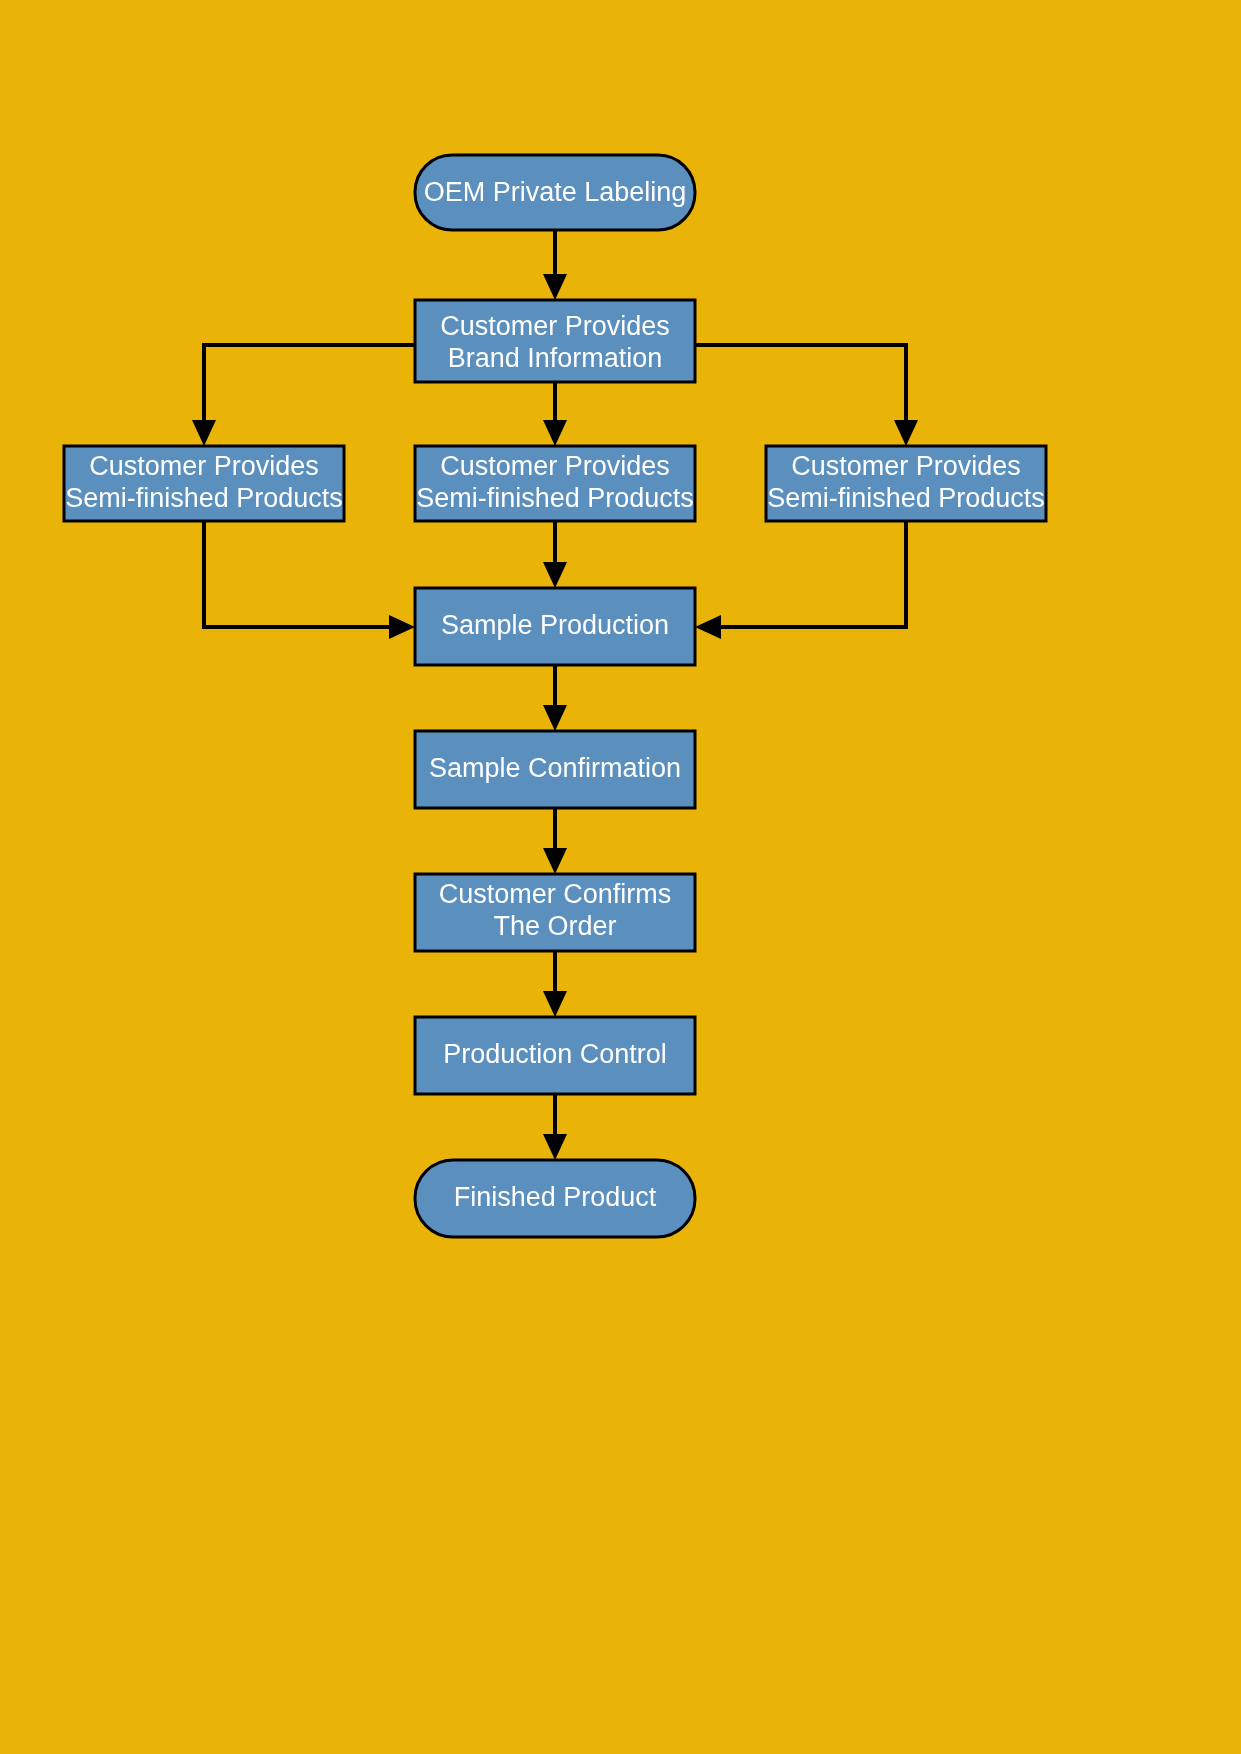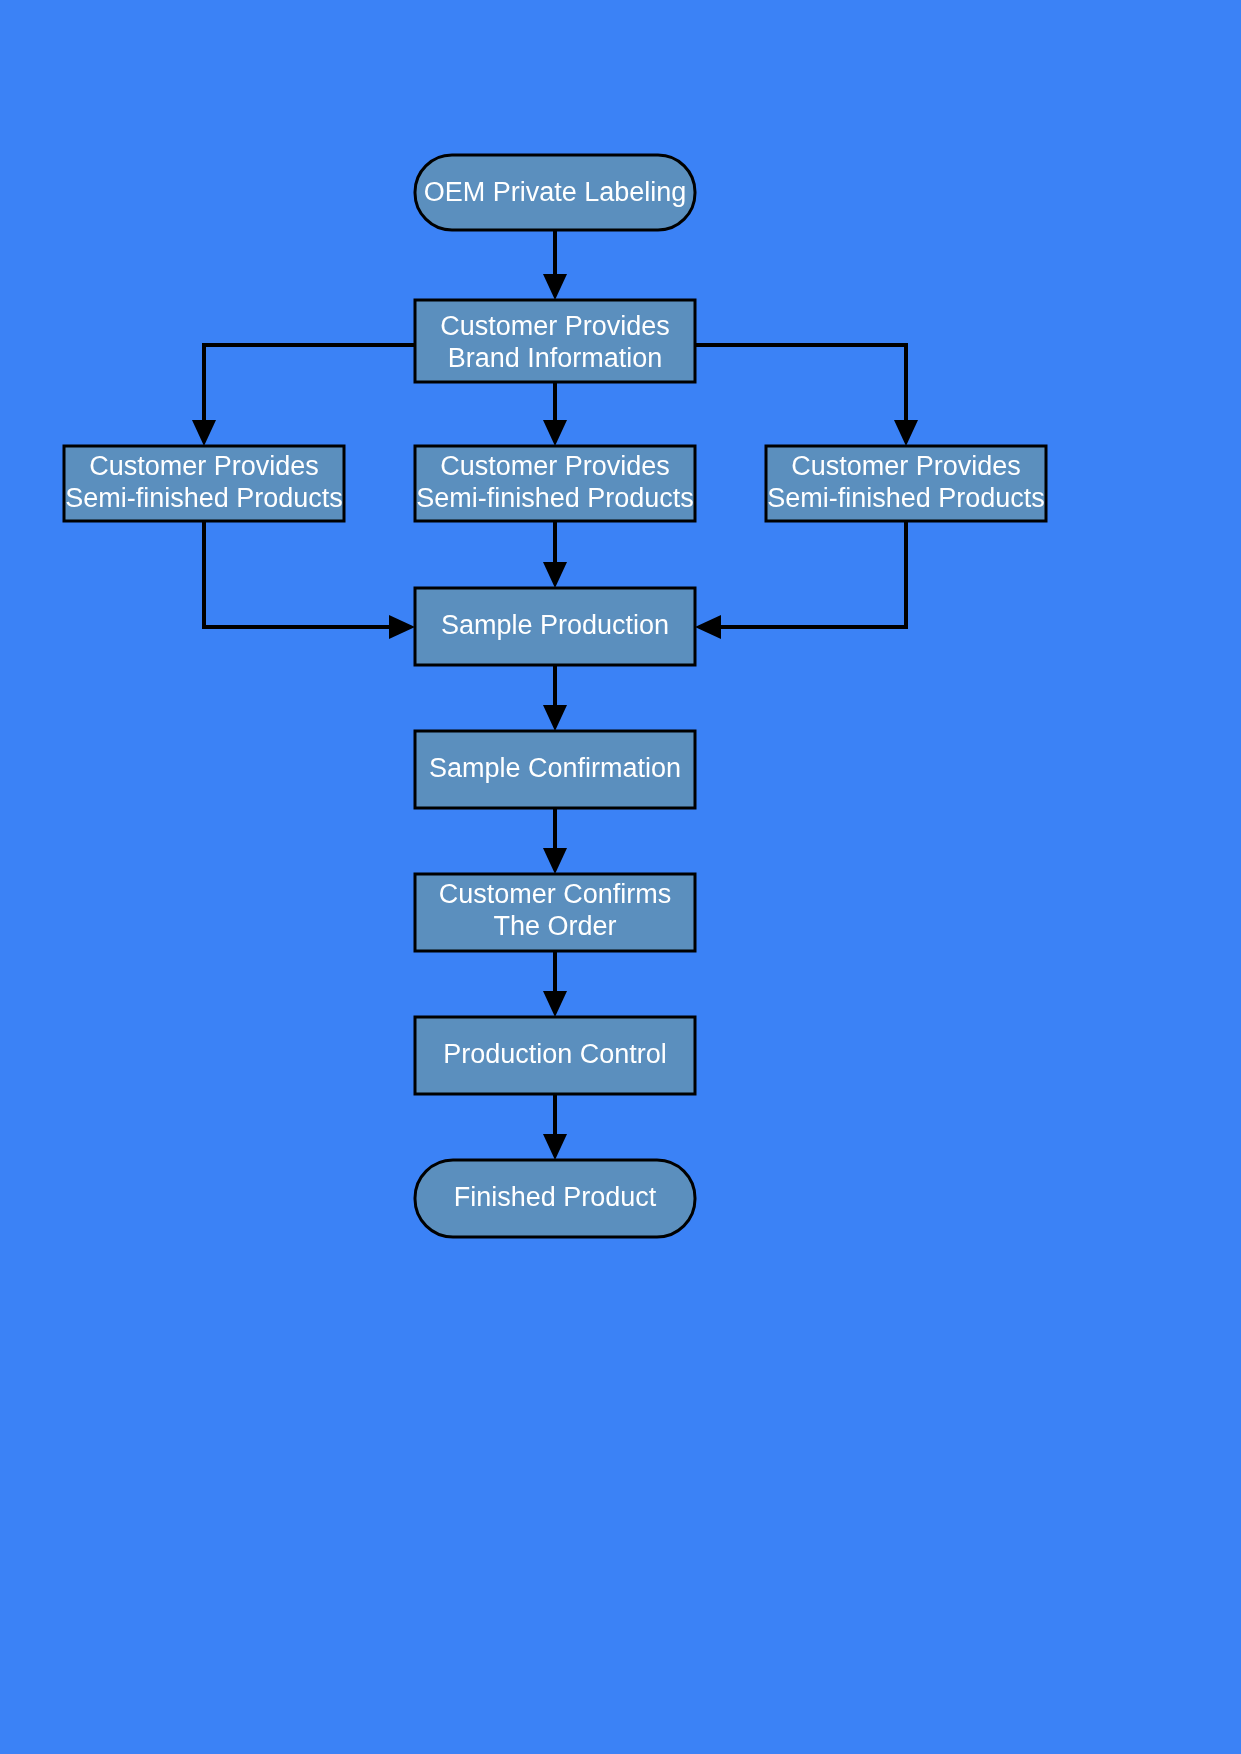--- a/index.html
+++ b/index.html
@@ -42,21 +42,21 @@
     fill: none;
   }
   .edge-head {
     fill: #000000;
     stroke: none;
   }
 </style>
 </head>
 <body>
 
-<div id="canvas-wrap" style="background: #3b82f6;">
+<div id="canvas-wrap" style="background: #eab308;">
   <svg id="flow-svg" viewBox="0 0 1241 1754">
 
     <g>
 
       <g>
         <line class="edge-line" x1="555" y1="230" x2="555" y2="285" stroke="#000000"></line>
         <polygon class="edge-head" points="555,300 543,274 567,274" fill="#000000"></polygon>
       </g>
 
       <g>

